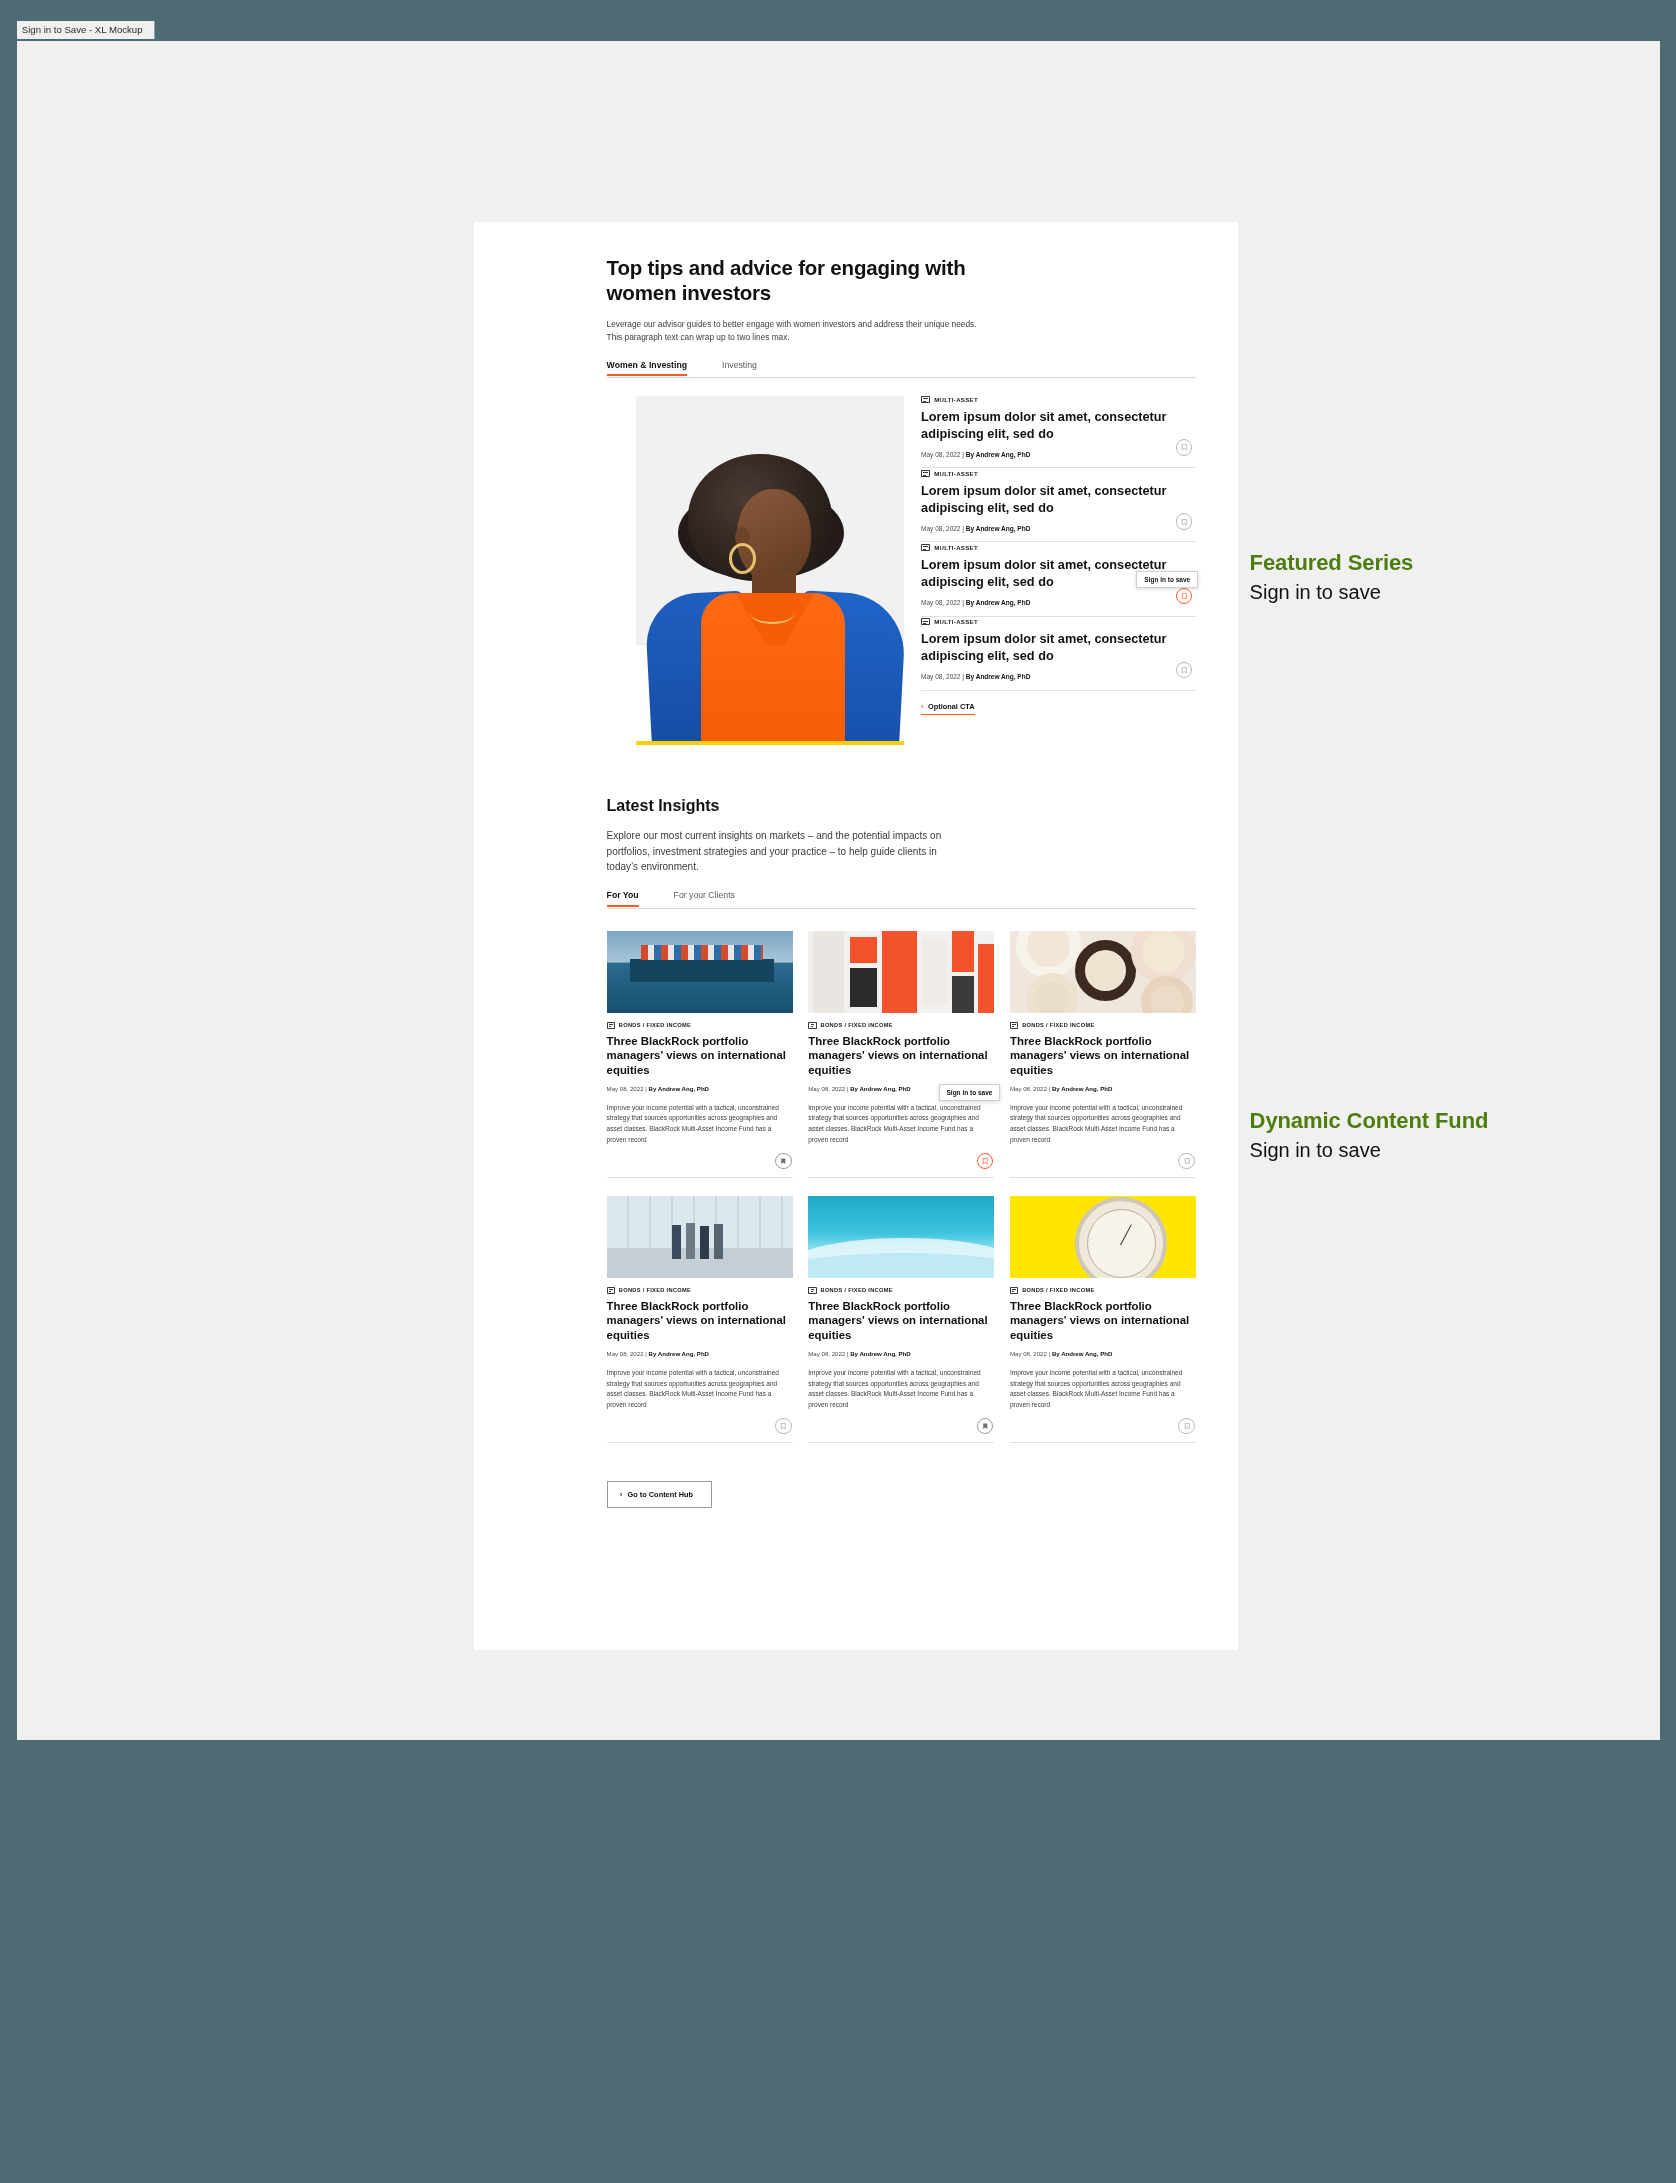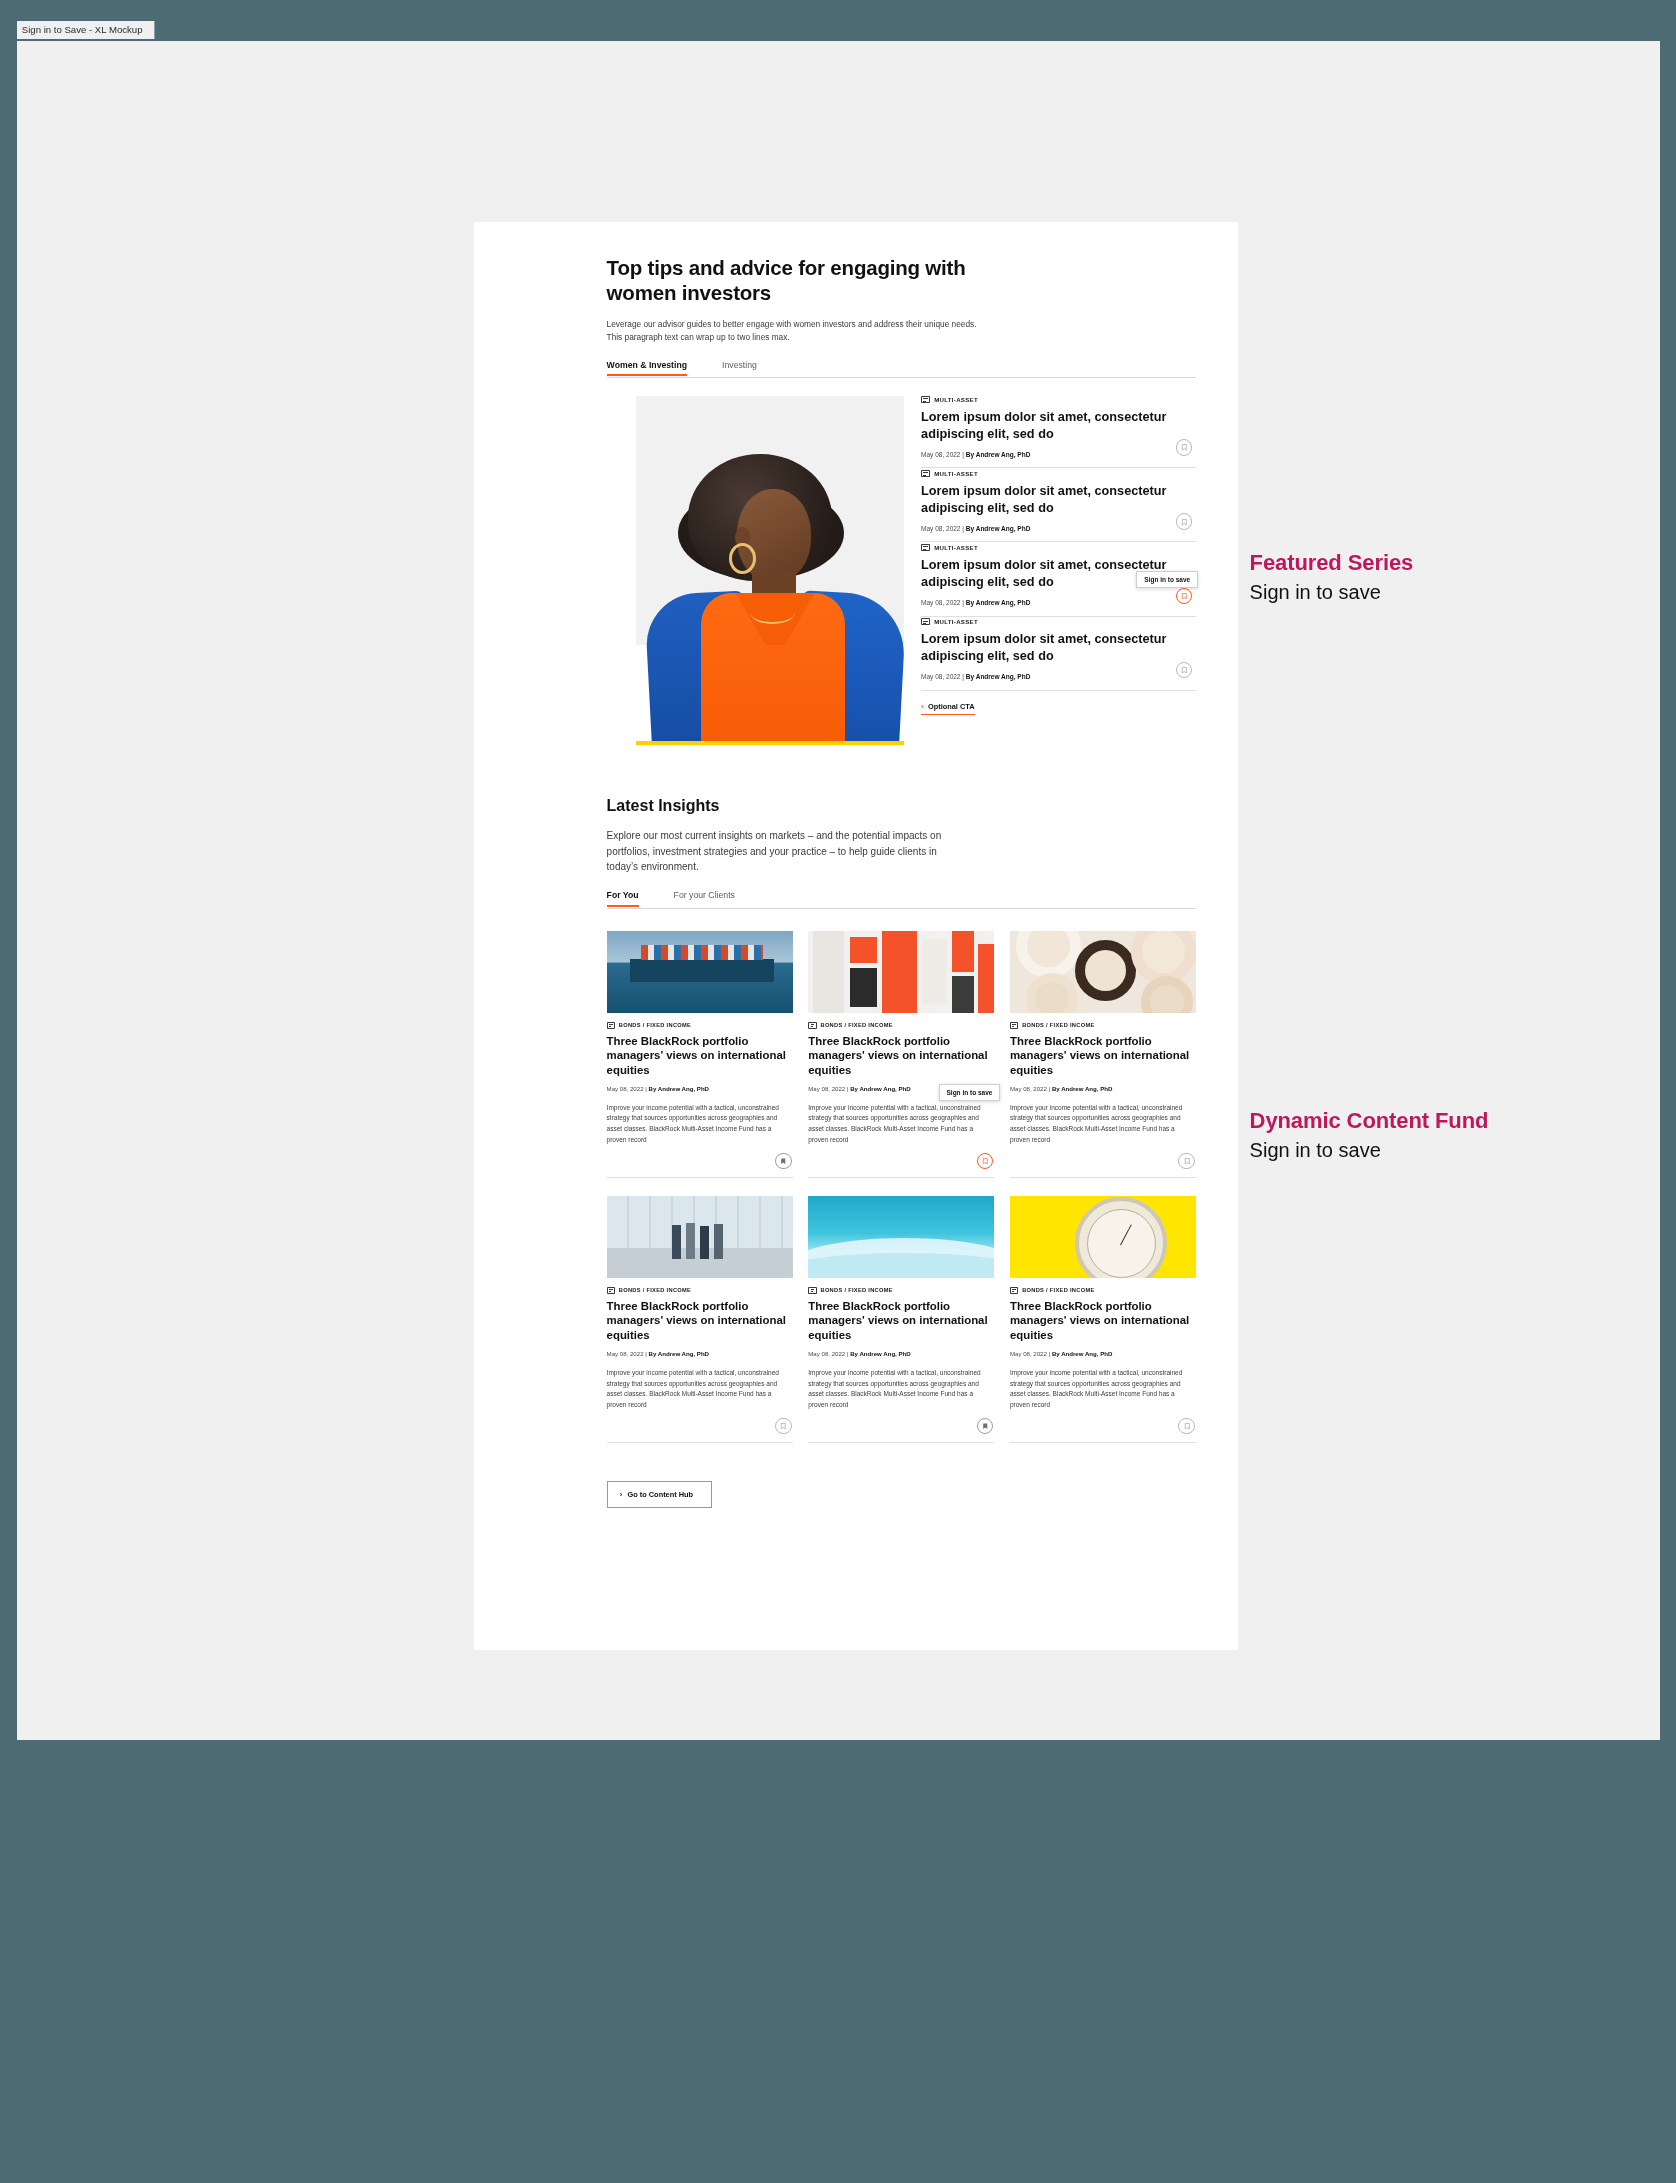--- a/index.html
+++ b/index.html
@@ -267,21 +267,21 @@
     border:0.9px solid #9a9a9a;
     padding: 7.9px 17.5px 7.9px 12.2px;
     font-size:7.4px; font-weight:700; color:#111;
     cursor:pointer;
     background:#fff;
   }
   .hub-btn .chev { color:#111; }
   
   .anno { position:absolute; }
   .anno h3 {
-    margin:0; font-size:22px; font-weight:700; color:#be185d; letter-spacing:-0.1px;
+    margin:0; font-size:22px; font-weight:700; color:#4d7c0f; letter-spacing:-0.1px;
   }
   .anno p { margin:5.2px 0 0 0; font-size:20px; color:#111; font-weight:400; }
   
   .img-ship { background: linear-gradient(180deg,#7fa6c4 0%,#a9c6d8 38%,#2b6b8f 39%,#16506f 100%); }
   .img-ship::before{
     content:""; position:absolute; left:23px; top:28px; width:144px; height:23px;
     background:#15445f;
   }
   .img-ship::after{
     content:""; position:absolute; left:34px; top:14px; width:122px; height:15px;

